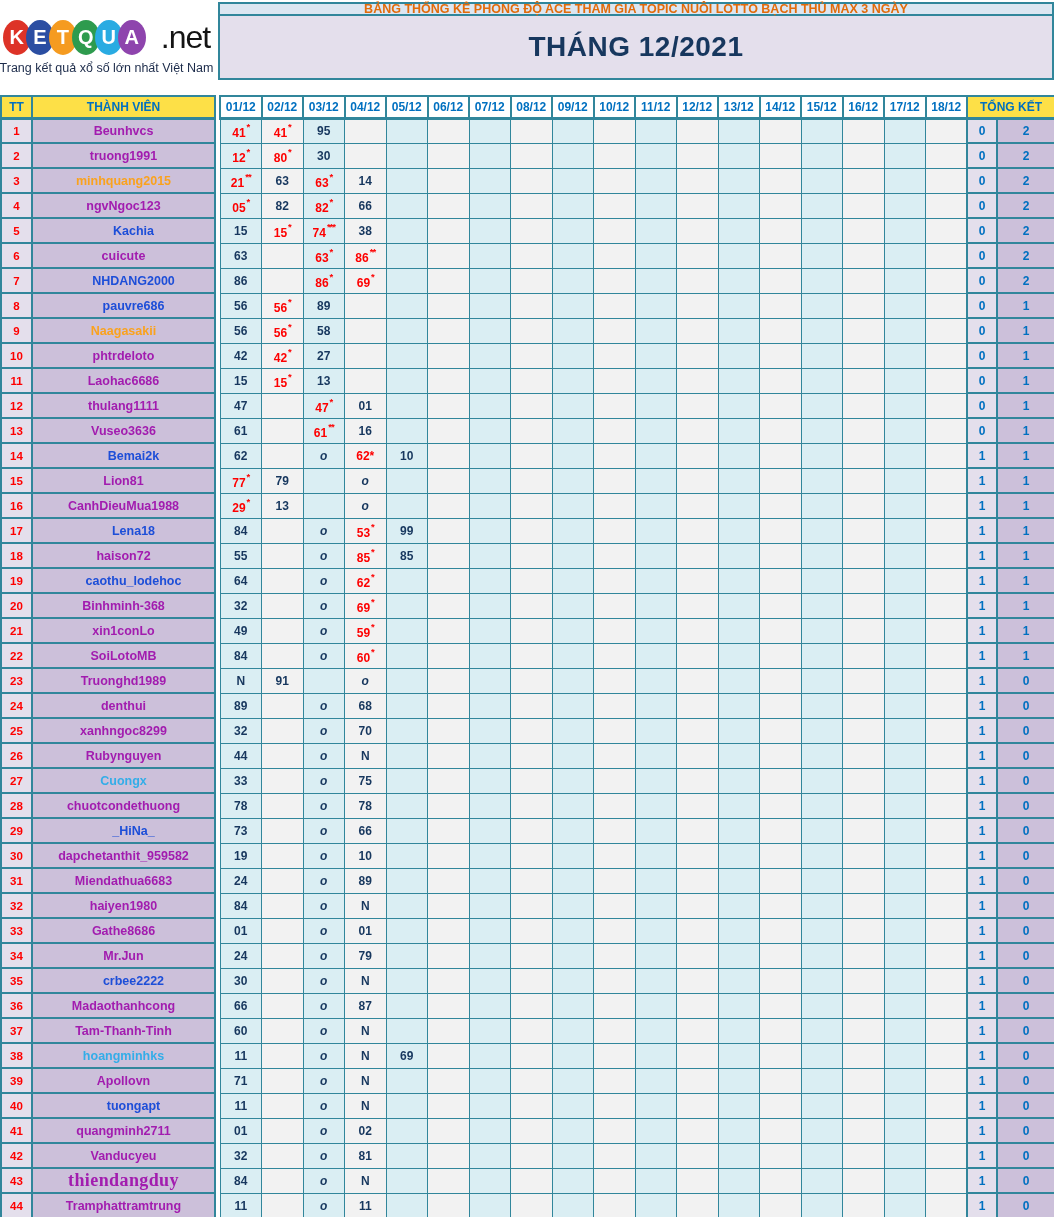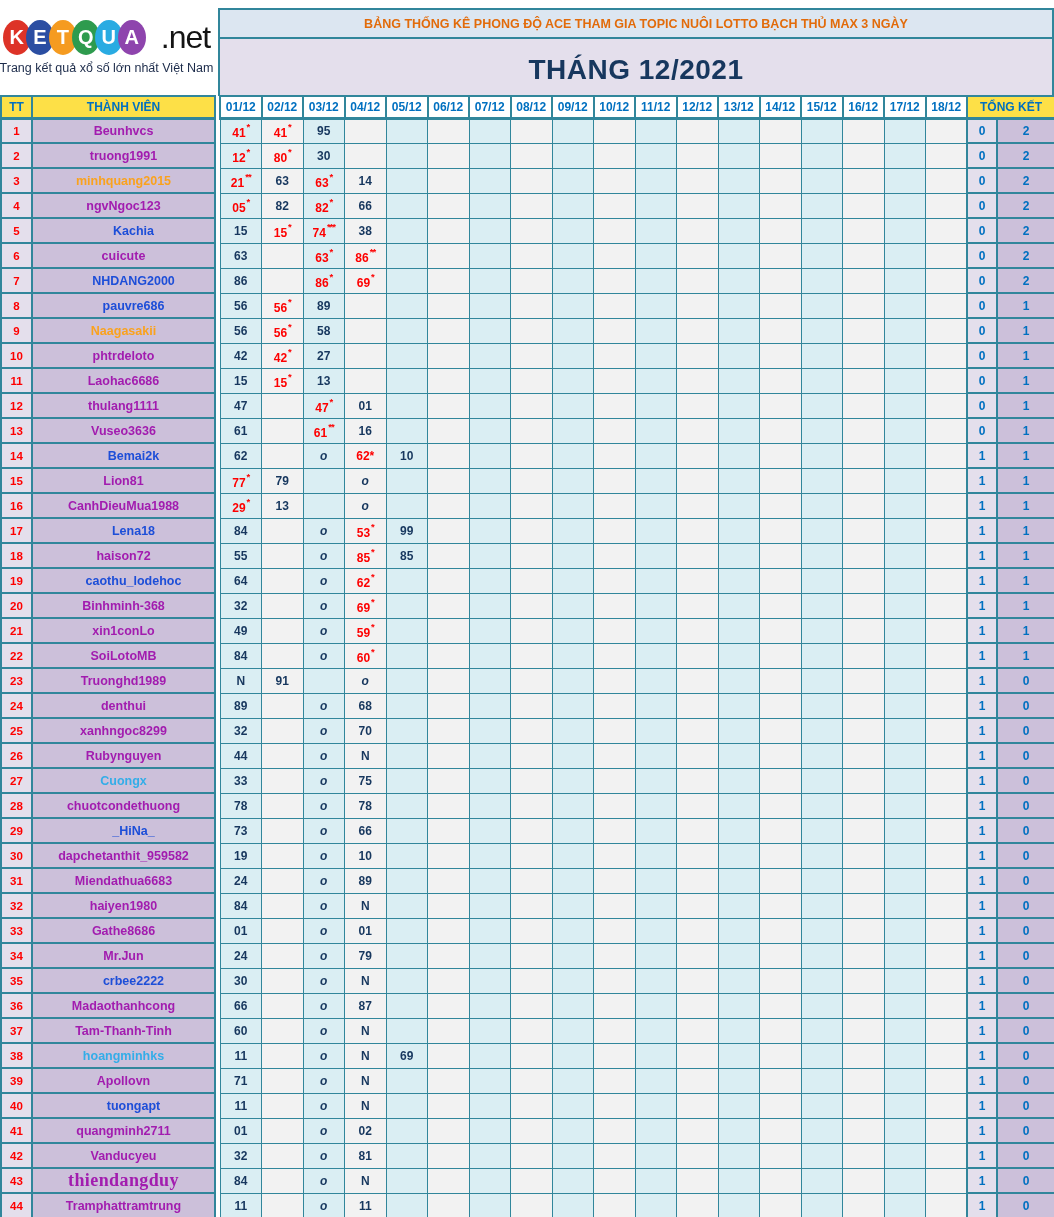--- a/index.html
+++ b/index.html
@@ -18,21 +18,21 @@
     width:28px; height:35px; border-radius:50%;
     display:flex; align-items:center; justify-content:center;
     color:#fff; font-weight:bold; font-size:20px; margin-left:-5px;
   }
   .logo-oval.first { margin-left:0; }
   .logo-net { color:#141414; font-weight:normal; font-size:32px; letter-spacing:-1px; margin-left:15px; }
   .logo-tagline { margin-top:5px; font-size:12.5px; color:#1c2b4a; white-space:nowrap; }
   
   #banner { position:absolute; left:218px; top:0; width:836px; }
   .banner-title {
-    margin-top:8px; height:31px; border:2px solid #31869B; background:#DCE6F1;
+    margin-top:2px; height:14px; border:2px solid #31869B; background:#DCE6F1;
     color:#E26B0A; font-size:12.5px; font-weight:bold;
     display:flex; align-items:center; justify-content:center; white-space:nowrap;
   }
   .banner-sub {
     height:64px; border:2px solid #31869B; border-top:none; background:#E4DFEC;
     color:#17375E; font-size:28px; font-weight:bold; letter-spacing:0.5px;
     display:flex; align-items:center; justify-content:center;text-align:right;
   }
   
   #stats-table {

